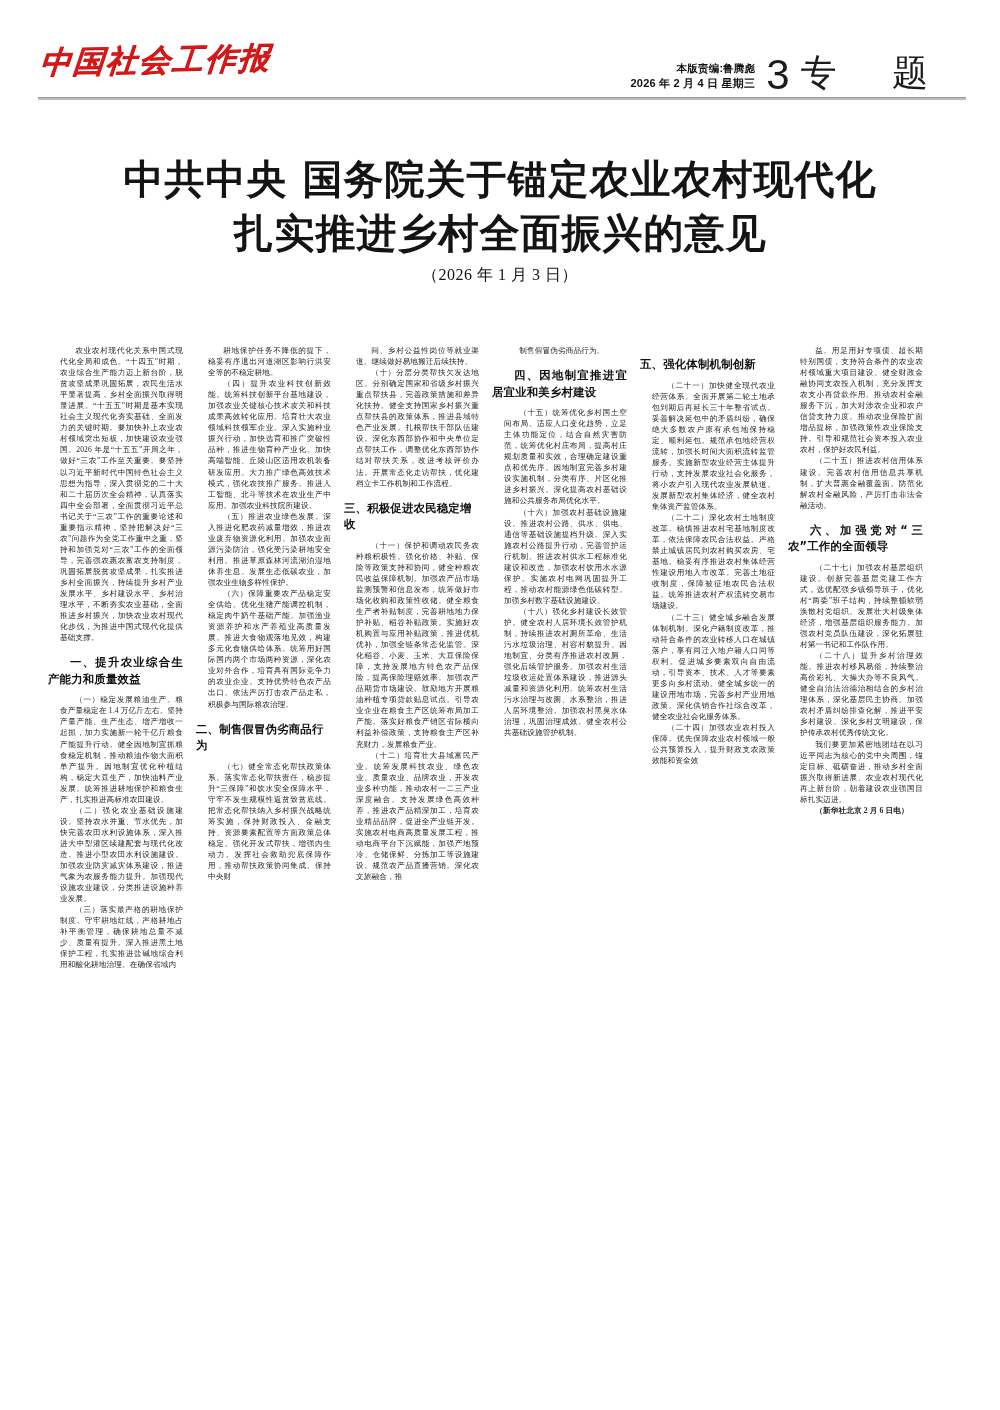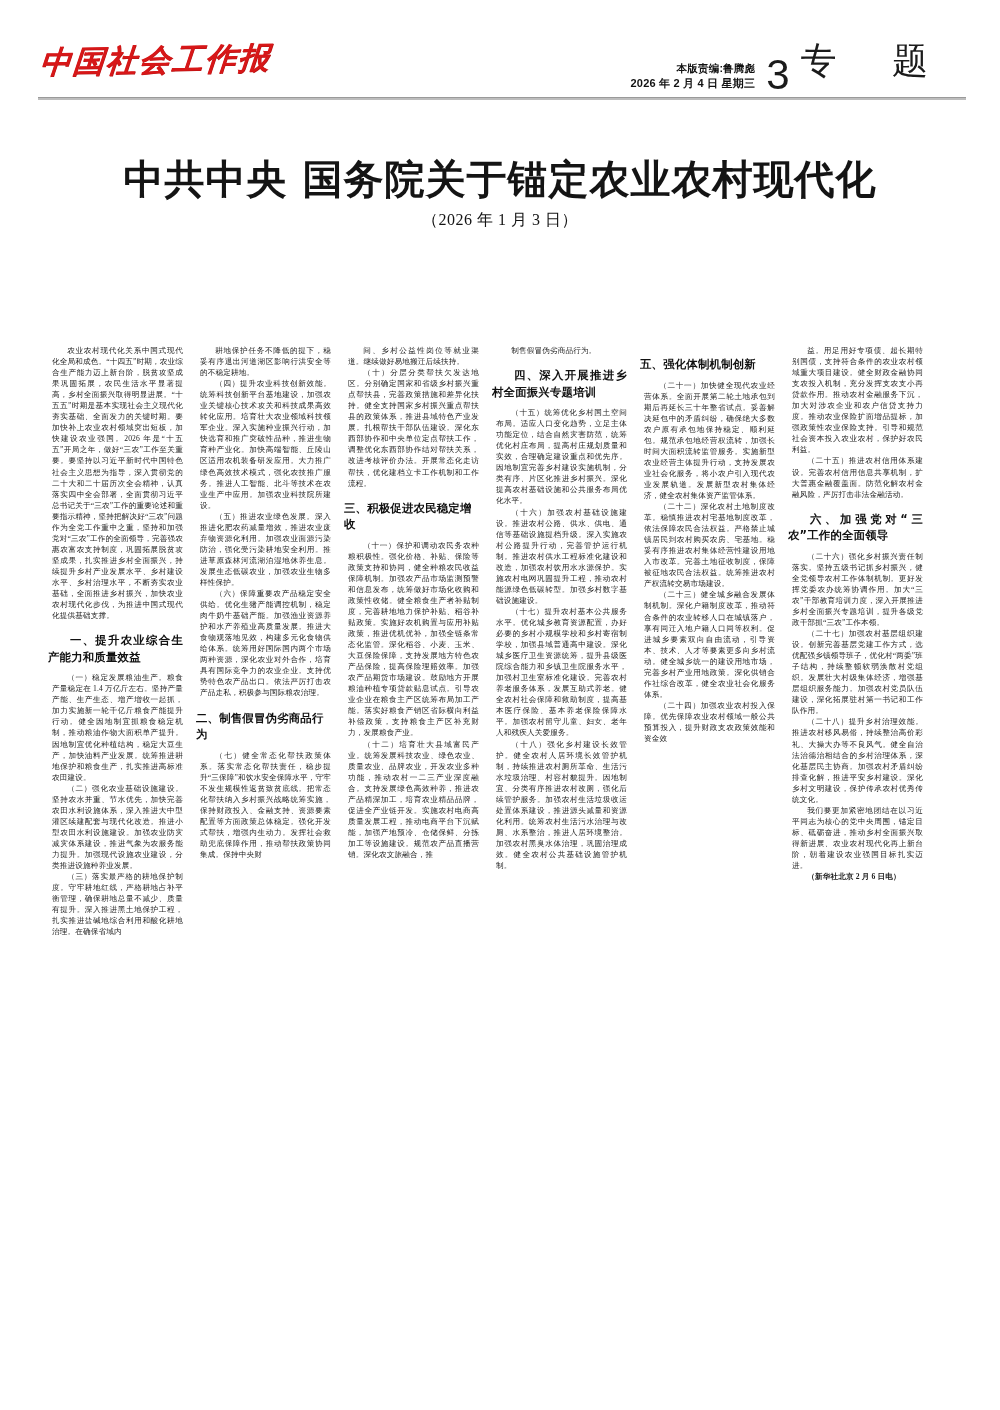--- a/index.html
+++ b/index.html
@@ -76,21 +76,21 @@
     color:#1b1b1b;
     padding-bottom:1px;
   }
   .mast-section{
     font-family:"DejaVu Sans",sans-serif;
     font-size:36px;
     font-weight:400;
     line-height:0.98;
     color:#1b1b1b;
     letter-spacing:22px;
-    padding-bottom:18px;
+    padding-bottom:6px;
     padding-right:0px;
     white-space:nowrap;
   }
   .mast-rule{
     position:absolute;
     left:38px;right:34px;top:97px;
     height:3px;
     background:linear-gradient(to bottom,#9a9a9a 0,#9a9a9a 1px,#bdbdbd 1px,#bdbdbd 3px);
   }
 
@@ -127,21 +127,21 @@
     display:flex;
     gap:13px;
     align-items:flex-start;
   }
   .col{
     width:135px;
     flex:0 0 135px;
     overflow:hidden;
   }
   .col p{
-    margin:0 0 0 4px;
+    margin:0 0 0 12px;
     font-family:"Liberation Serif","DejaVu Serif",serif;
     font-size:7.6px;
     line-height:1.455;
     color:#1c1c1c;
     text-align:justify;
     text-justify:inter-character;
     text-indent:15.2px;
     letter-spacing:0.15px;
     word-break:break-all;
     -webkit-hyphens:none;hyphens:none;
@@ -186,20 +186,21 @@
         <div class="dateline">2026 年 2 月 4 日   星期三</div>
       </div>
       <div class="mast-pageno">3</div>
       <div class="mast-section">专 题</div>
     </div>
   </div>
   <div class="mast-rule"></div>
 
   <div class="headline">
     <div class="l1">中共中央  国务院关于锚定农业农村现代化</div>
+    <div class="l2">扎实推进乡村全面振兴的意见</div>
     <div class="subdate">（2026 年 1 月 3 日）</div>
   </div>
 
   <div class="body-grid" id="body-grid">
       <div class="col">
         <p>农业农村现代化关系中国式现代化全局和成色。“十四五”时期，农业综合生产能力迈上新台阶，脱贫攻坚成果巩固拓展，农民生活水平显著提高，乡村全面振兴取得明显进展。“十五五”时期是基本实现社会主义现代化夯实基础、全面发力的关键时期。要加快补上农业农村领域突出短板，加快建设农业强国。2026 年是“十五五”开局之年，做好“三农”工作至关重要。要坚持以习近平新时代中国特色社会主义思想为指导，深入贯彻党的二十大和二十届历次全会精神，认真落实四中全会部署，全面贯彻习近平总书记关于“三农”工作的重要论述和重要指示精神，坚持把解决好“三农”问题作为全党工作重中之重，坚持和加强党对“三农”工作的全面领导，完善强农惠农富农支持制度，巩固拓展脱贫攻坚成果，扎实推进乡村全面振兴，持续提升乡村产业发展水平、乡村建设水平、乡村治理水平，不断夯实农业基础，全面推进乡村振兴，加快农业农村现代化步伐，为推进中国式现代化提供基础支撑。</p>
         <h2 class="sec">一、提升农业综合生产能力和质量效益</h2>
         <p>（一）稳定发展粮油生产。粮食产量稳定在 1.4 万亿斤左右。坚持产量产能、生产生态、增产增收一起抓，加力实施新一轮千亿斤粮食产能提升行动。健全因地制宜抓粮食稳定机制，推动粮油作物大面积单产提升。因地制宜优化种植结构，稳定大豆生产，加快油料产业发展。统筹推进耕地保护和粮食生产，扎实推进高标准农田建设。</p>
         <p>（二）强化农业基础设施建设。坚持农水并重、节水优先，加快完善农田水利设施体系，深入推进大中型灌区续建配套与现代化改造。推进小型农田水利设施建设。加强农业防灾减灾体系建设，推进气象为农服务能力提升。加强现代设施农业建设，分类推进设施种养业发展。</p>
         <p>（三）落实最严格的耕地保护制度。守牢耕地红线，严格耕地占补平衡管理，确保耕地总量不减少、质量有提升。深入推进黑土地保护工程，扎实推进盐碱地综合利用和酸化耕地治理。在确保省域内</p>
@@ -214,38 +215,36 @@
       </div>
       <div class="col">
         <p>间、乡村公益性岗位等就业渠道。继续做好易地搬迁后续扶持。</p>
         <p>（十）分层分类帮扶欠发达地区。分别确定国家和省级乡村振兴重点帮扶县，完善政策措施和差异化扶持。健全支持国家乡村振兴重点帮扶县的政策体系，推进县域特色产业发展。扎根帮扶干部队伍建设。深化东西部协作和中央单位定点帮扶工作，调整优化东西部协作结对帮扶关系，改进考核评价办法。开展常态化走访帮扶，优化建档立卡工作机制和工作流程。</p>
         <h2 class="sec ctr">三、积极促进农民稳定增收</h2>
         <p>（十一）保护和调动农民务农种粮积极性。强化价格、补贴、保险等政策支持和协同，健全种粮农民收益保障机制。加强农产品市场监测预警和信息发布，统筹做好市场化收购和政策性收储。健全粮食生产者补贴制度，完善耕地地力保护补贴、稻谷补贴政策。实施好农机购置与应用补贴政策，推进优机优补，加强全链条常态化监管。深化稻谷、小麦、玉米、大豆保险保障，支持发展地方特色农产品保险，提高保险理赔效率。加强农产品期货市场建设。鼓励地方开展粮油种植专项贷款贴息试点。引导农业企业在粮食主产区统筹布局加工产能。落实好粮食产销区省际横向利益补偿政策，支持粮食主产区补充财力，发展粮食产业。</p>
         <p>（十二）培育壮大县域富民产业。统筹发展科技农业、绿色农业、质量农业、品牌农业，开发农业多种功能，推动农村一二三产业深度融合。支持发展绿色高效种养，推进农产品精深加工，培育农业精品品牌，促进全产业链开发。实施农村电商高质量发展工程，推动电商平台下沉赋能，加强产地预冷、仓储保鲜、分拣加工等设施建设。规范农产品直播营销。深化农文旅融合，推</p>
       </div>
       <div class="col">
         <p>制售假冒伪劣商品行为。</p>
-        <h2 class="sec">四、深入开展推进乡村全面振兴专题培训</h2>
+        <h2 class="sec">四、因地制宜推进宜居宜业和美乡村建设</h2>
         <p>（十五）统筹优化乡村国土空间布局。适应人口变化趋势，立足主体功能定位，结合自然灾害防范，统筹优化村庄布局，提高村庄规划质量和实效，合理确定建设重点和优先序。因地制宜完善乡村建设实施机制，分类有序、片区化推进乡村振兴。深化提高农村基础设施和公共服务布局优化水平。</p>
         <p>（十六）加强农村基础设施建设。推进农村公路、供水、供电、通信等基础设施提档升级。深入实施农村公路提升行动，完善管护运行机制。推进农村供水工程标准化建设和改造，加强农村饮用水水源保护。实施农村电网巩固提升工程，推动农村能源绿色低碳转型。加强乡村数字基础设施建设。</p>
-        <p>（十七）提升农村基本公共服务水平。优化城乡教育资源配置，办好必要的乡村小规模学校和乡村寄宿制学校，加强县域普通高中建设。深化城乡医疗卫生资源统筹，提升县级医院综合能力和乡镇卫生院服务水平，加强村卫生室标准化建设。完善农村养老服务体系，发展互助式养老。健全农村社会保障和救助制度，提高基本医疗保险、基本养老保险保障水平。加强农村留守儿童、妇女、老年人和残疾人关爱服务。</p>
         <p>（十八）强化乡村建设长效管护。健全农村人居环境长效管护机制，持续推进农村厕所革命、生活污水垃圾治理、村容村貌提升。因地制宜、分类有序推进农村改厕，强化后续管护服务。加强农村生活垃圾收运处置体系建设，推进源头减量和资源化利用。统筹农村生活污水治理与改厕、水系整治，推进人居环境整治。加强农村黑臭水体治理，巩固治理成效。健全农村公共基础设施管护机制。</p>
       </div>
       <div class="col">
         <h2 class="sec ctr">五、强化体制机制创新</h2>
         <p>（二十一）加快健全现代农业经营体系。全面开展第二轮土地承包到期后再延长三十年整省试点。妥善解决延包中的矛盾纠纷，确保绝大多数农户原有承包地保持稳定、顺利延包。规范承包地经营权流转，加强长时间大面积流转监管服务。实施新型农业经营主体提升行动，支持发展农业社会化服务，将小农户引入现代农业发展轨道。发展新型农村集体经济，健全农村集体资产监管体系。</p>
         <p>（二十二）深化农村土地制度改革。稳慎推进农村宅基地制度改革，依法保障农民合法权益。严格禁止城镇居民到农村购买农房、宅基地。稳妥有序推进农村集体经营性建设用地入市改革。完善土地征收制度，保障被征地农民合法权益。统筹推进农村产权流转交易市场建设。</p>
         <p>（二十三）健全城乡融合发展体制机制。深化户籍制度改革，推动符合条件的农业转移人口在城镇落户，享有同迁入地户籍人口同等权利。促进城乡要素双向自由流动，引导资本、技术、人才等要素更多向乡村流动。健全城乡统一的建设用地市场，完善乡村产业用地政策。深化供销合作社综合改革，健全农业社会化服务体系。</p>
         <p>（二十四）加强农业农村投入保障。优先保障农业农村领域一般公共预算投入，提升财政支农政策效能和资金效</p>
       </div>
       <div class="col">
         <p>益。用足用好专项债、超长期特别国债，支持符合条件的农业农村领域重大项目建设。健全财政金融协同支农投入机制，充分发挥支农支小再贷款作用。推动农村金融服务下沉，加大对涉农企业和农户信贷支持力度。推动农业保险扩面增品提标，加强政策性农业保险支持。引导和规范社会资本投入农业农村，保护好农民利益。</p>
         <p>（二十五）推进农村信用体系建设。完善农村信用信息共享机制，扩大普惠金融覆盖面。防范化解农村金融风险，严厉打击非法金融活动。</p>
         <h2 class="sec">六、加强党对“三农”工作的全面领导</h2>
-        <p>（二十六）强化乡村振兴责任制落实。坚持五级书记抓乡村振兴，健全党领导农村工作体制机制。更好发挥党委农办统筹协调作用。加大“三农”干部教育培训力度，深入开展推进乡村全面振兴专题培训，提升各级党政干部抓“三农”工作本领。</p>
         <p>（二十七）加强农村基层组织建设。创新完善基层党建工作方式，选优配强乡镇领导班子，优化村“两委”班子结构，持续整顿软弱涣散村党组织。发展壮大村级集体经济，增强基层组织服务能力。加强农村党员队伍建设，深化拓展驻村第一书记和工作队作用。</p>
         <p>（二十八）提升乡村治理效能。推进农村移风易俗，持续整治高价彩礼、大操大办等不良风气。健全自治法治德治相结合的乡村治理体系，深化基层民主协商。加强农村矛盾纠纷排查化解，推进平安乡村建设。深化乡村文明建设，保护传承农村优秀传统文化。</p>
         <p>我们要更加紧密地团结在以习近平同志为核心的党中央周围，锚定目标、砥砺奋进，推动乡村全面振兴取得新进展、农业农村现代化再上新台阶，朝着建设农业强国目标扎实迈进。</p>
         <p class="endnote">（新华社北京 2 月 6 日电）</p>
       </div>
     </div>
 
 </div>
 
 </body></html>

